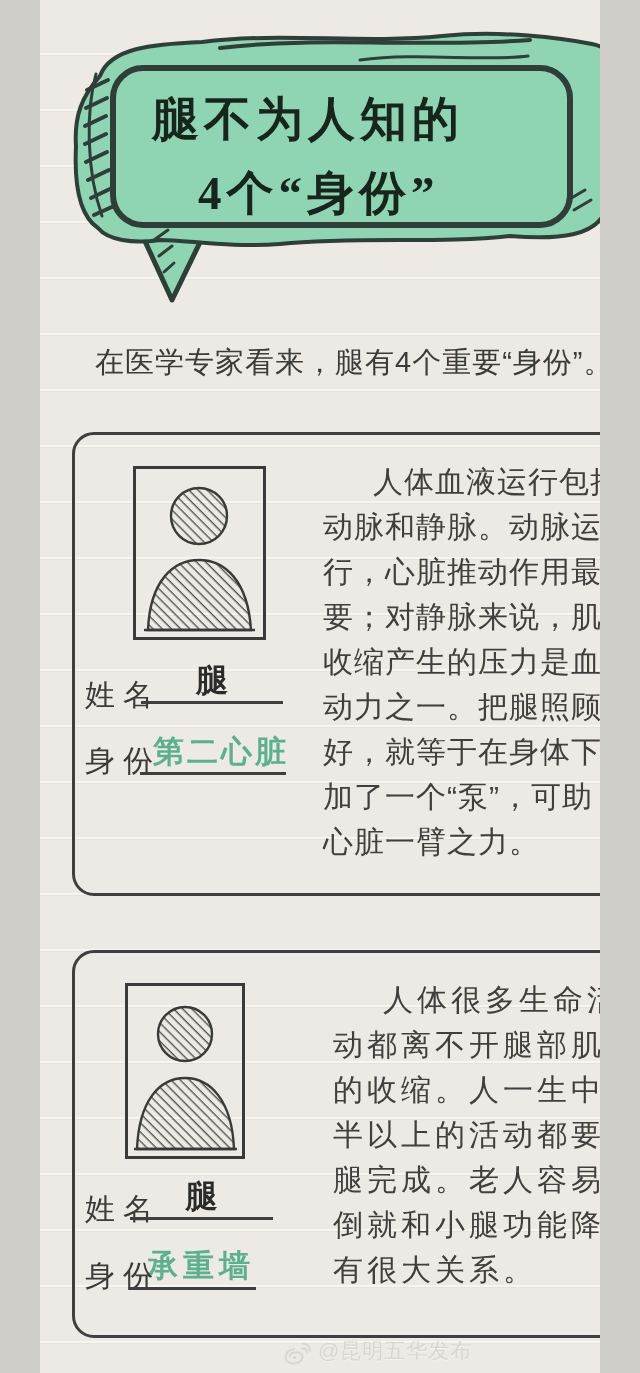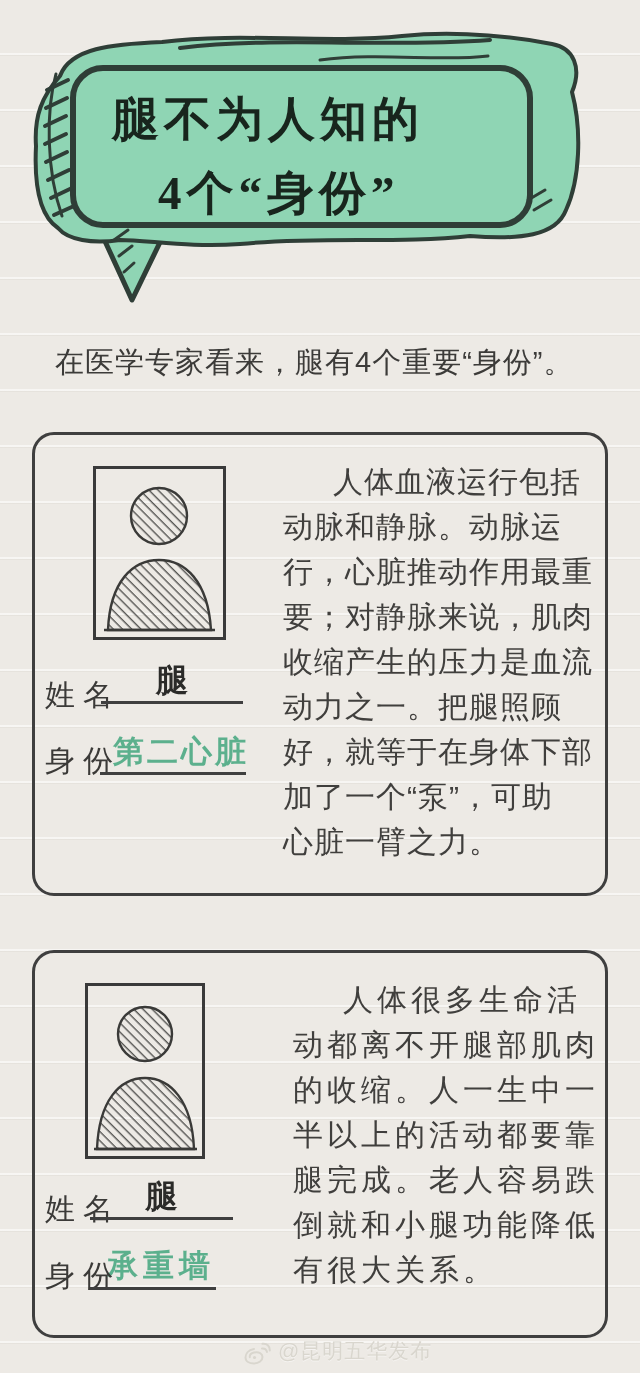--- a/index.html
+++ b/index.html
@@ -1,17 +1,17 @@
 <!DOCTYPE html>
 <html><head>
 <meta charset="utf-8">
 <style>
   html,body{margin:0;padding:0;background:#cfcdc8;}
   .page{
-    position:relative;width:640px;height:1373px;margin:0 auto;overflow:hidden;
+    position:relative;width:560px;height:1373px;margin:0 auto;overflow:hidden;
     background-color:#edeae5;
     background-image:
       repeating-linear-gradient(to bottom,
         rgba(255,255,255,0) 0px, rgba(255,255,255,0) 53px,
         rgba(255,255,255,.55) 53px, rgba(255,255,255,.55) 55px,
         rgba(140,130,115,.07) 55px, rgba(140,130,115,.07) 56px);
     font-family:"Liberation Sans","DejaVu Sans",sans-serif;
   }
   
   .bubble{position:absolute;left:20px;top:18px;width:575px;height:292px;}

